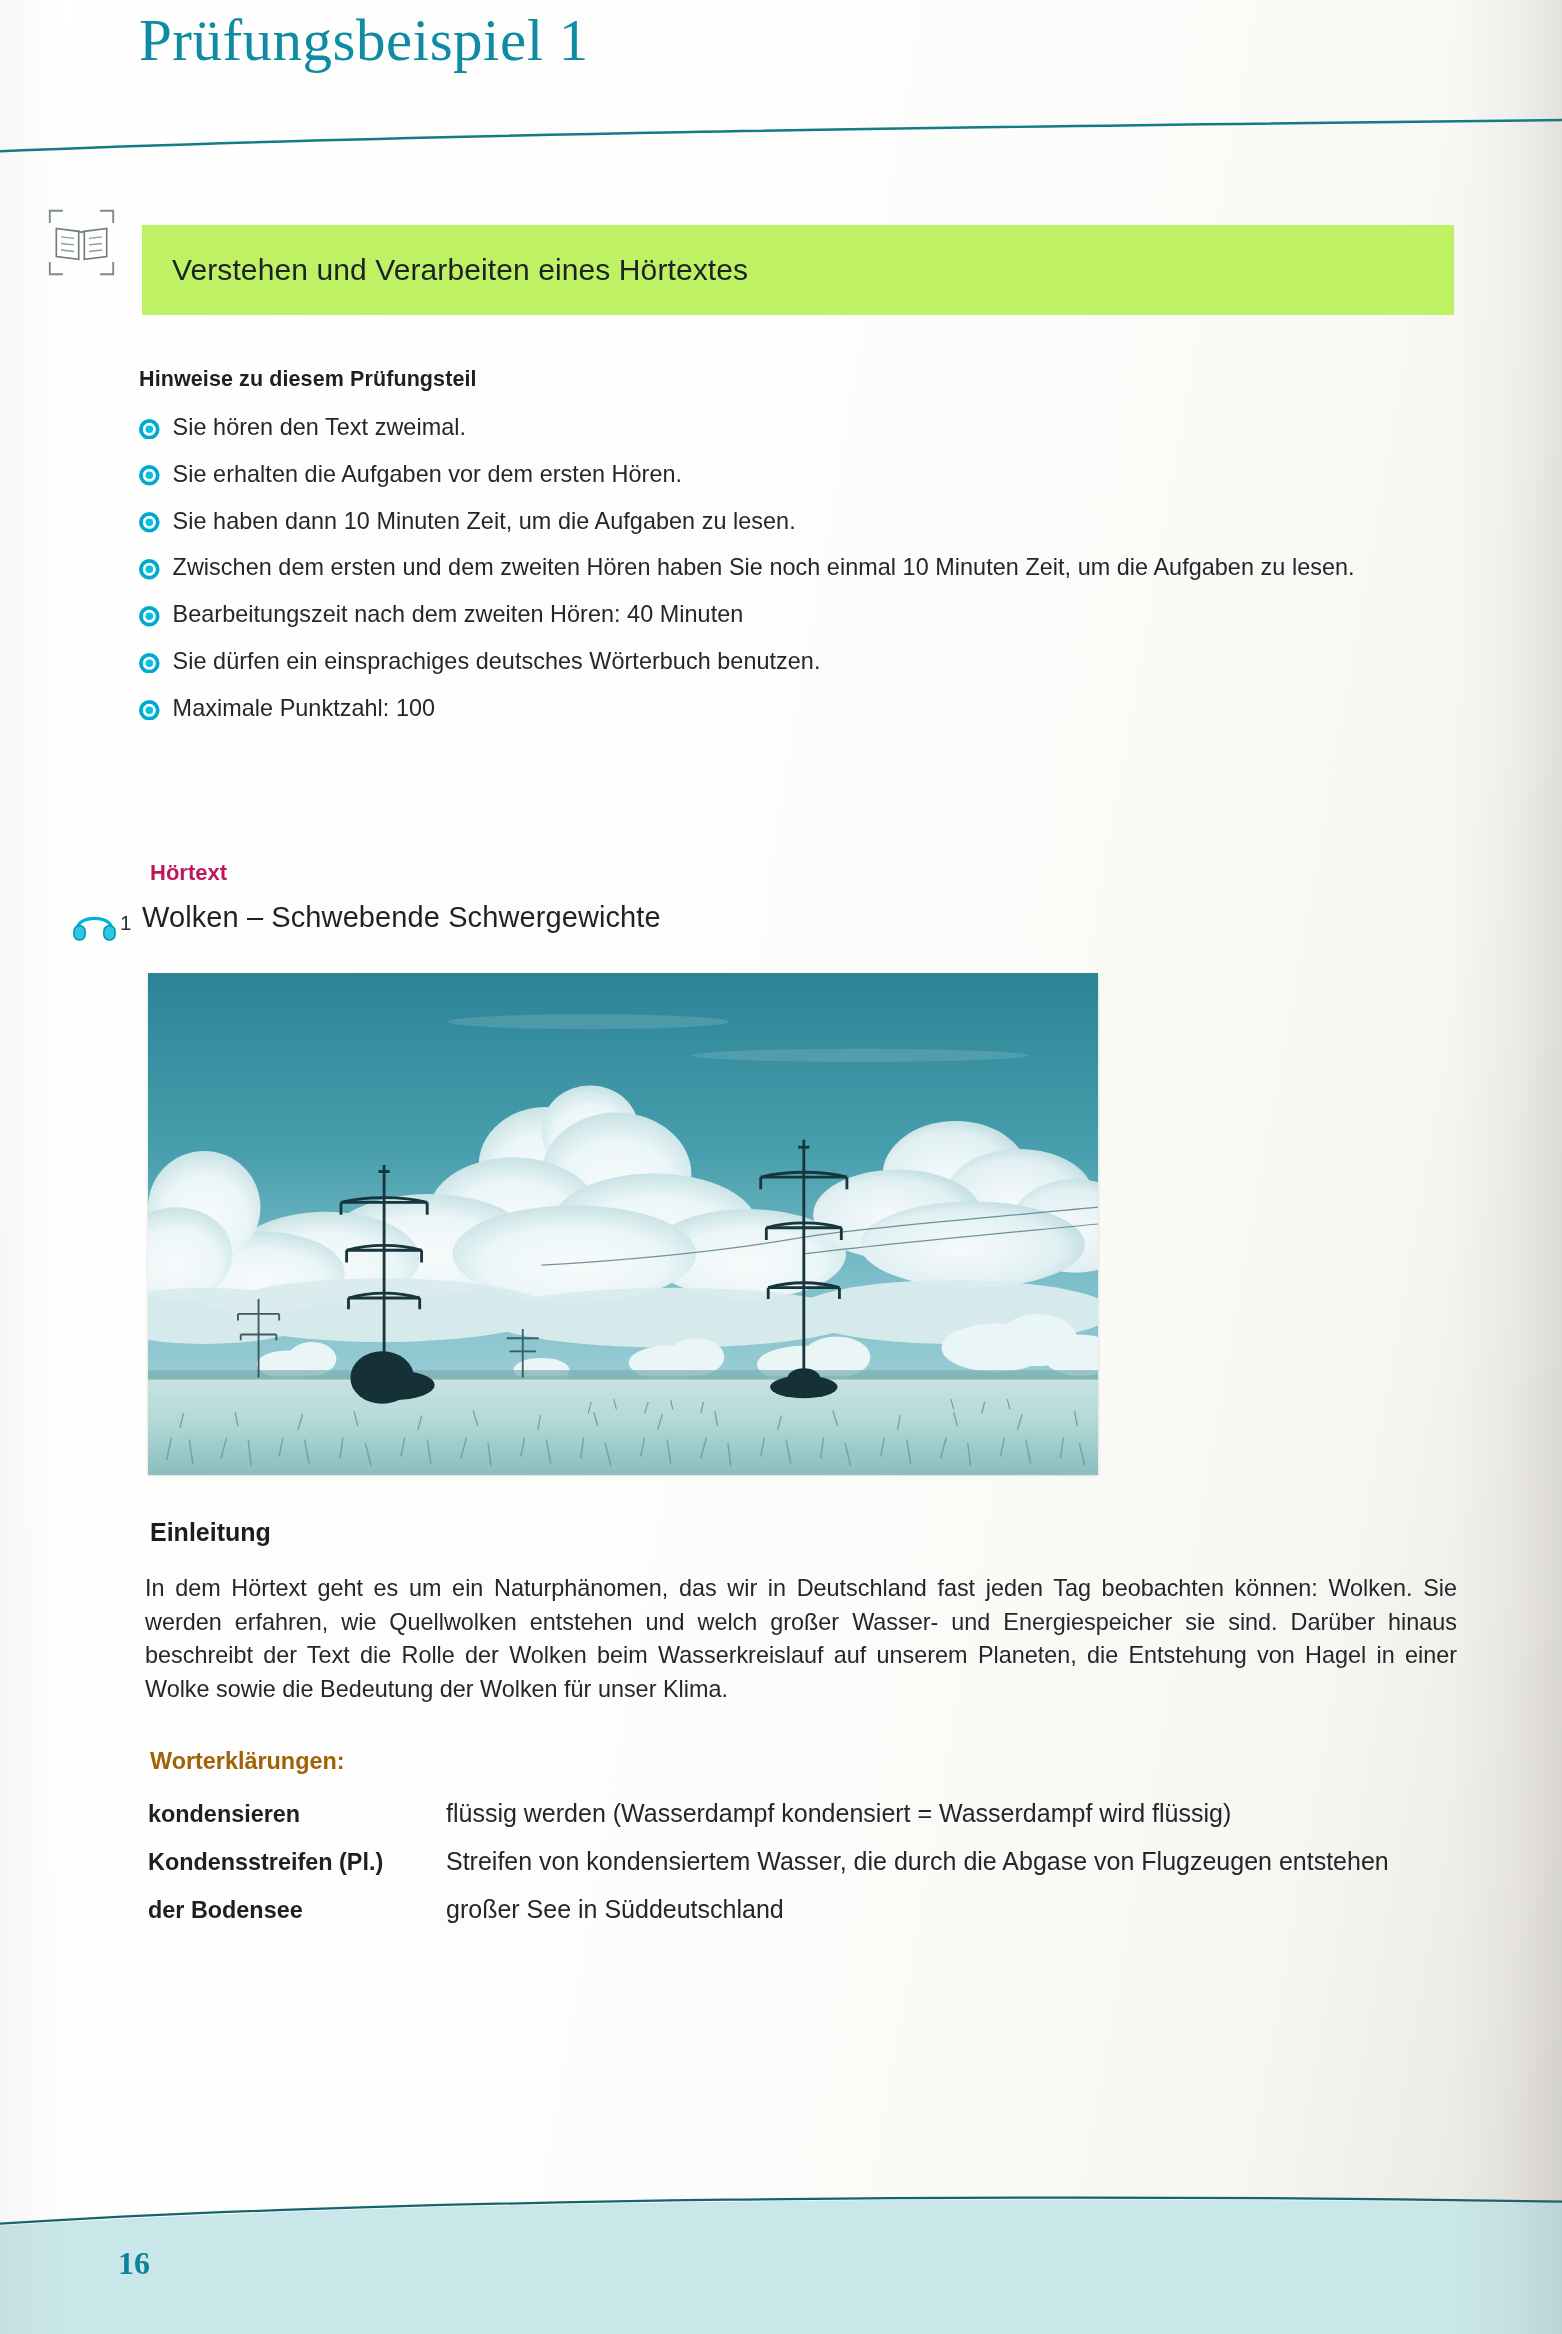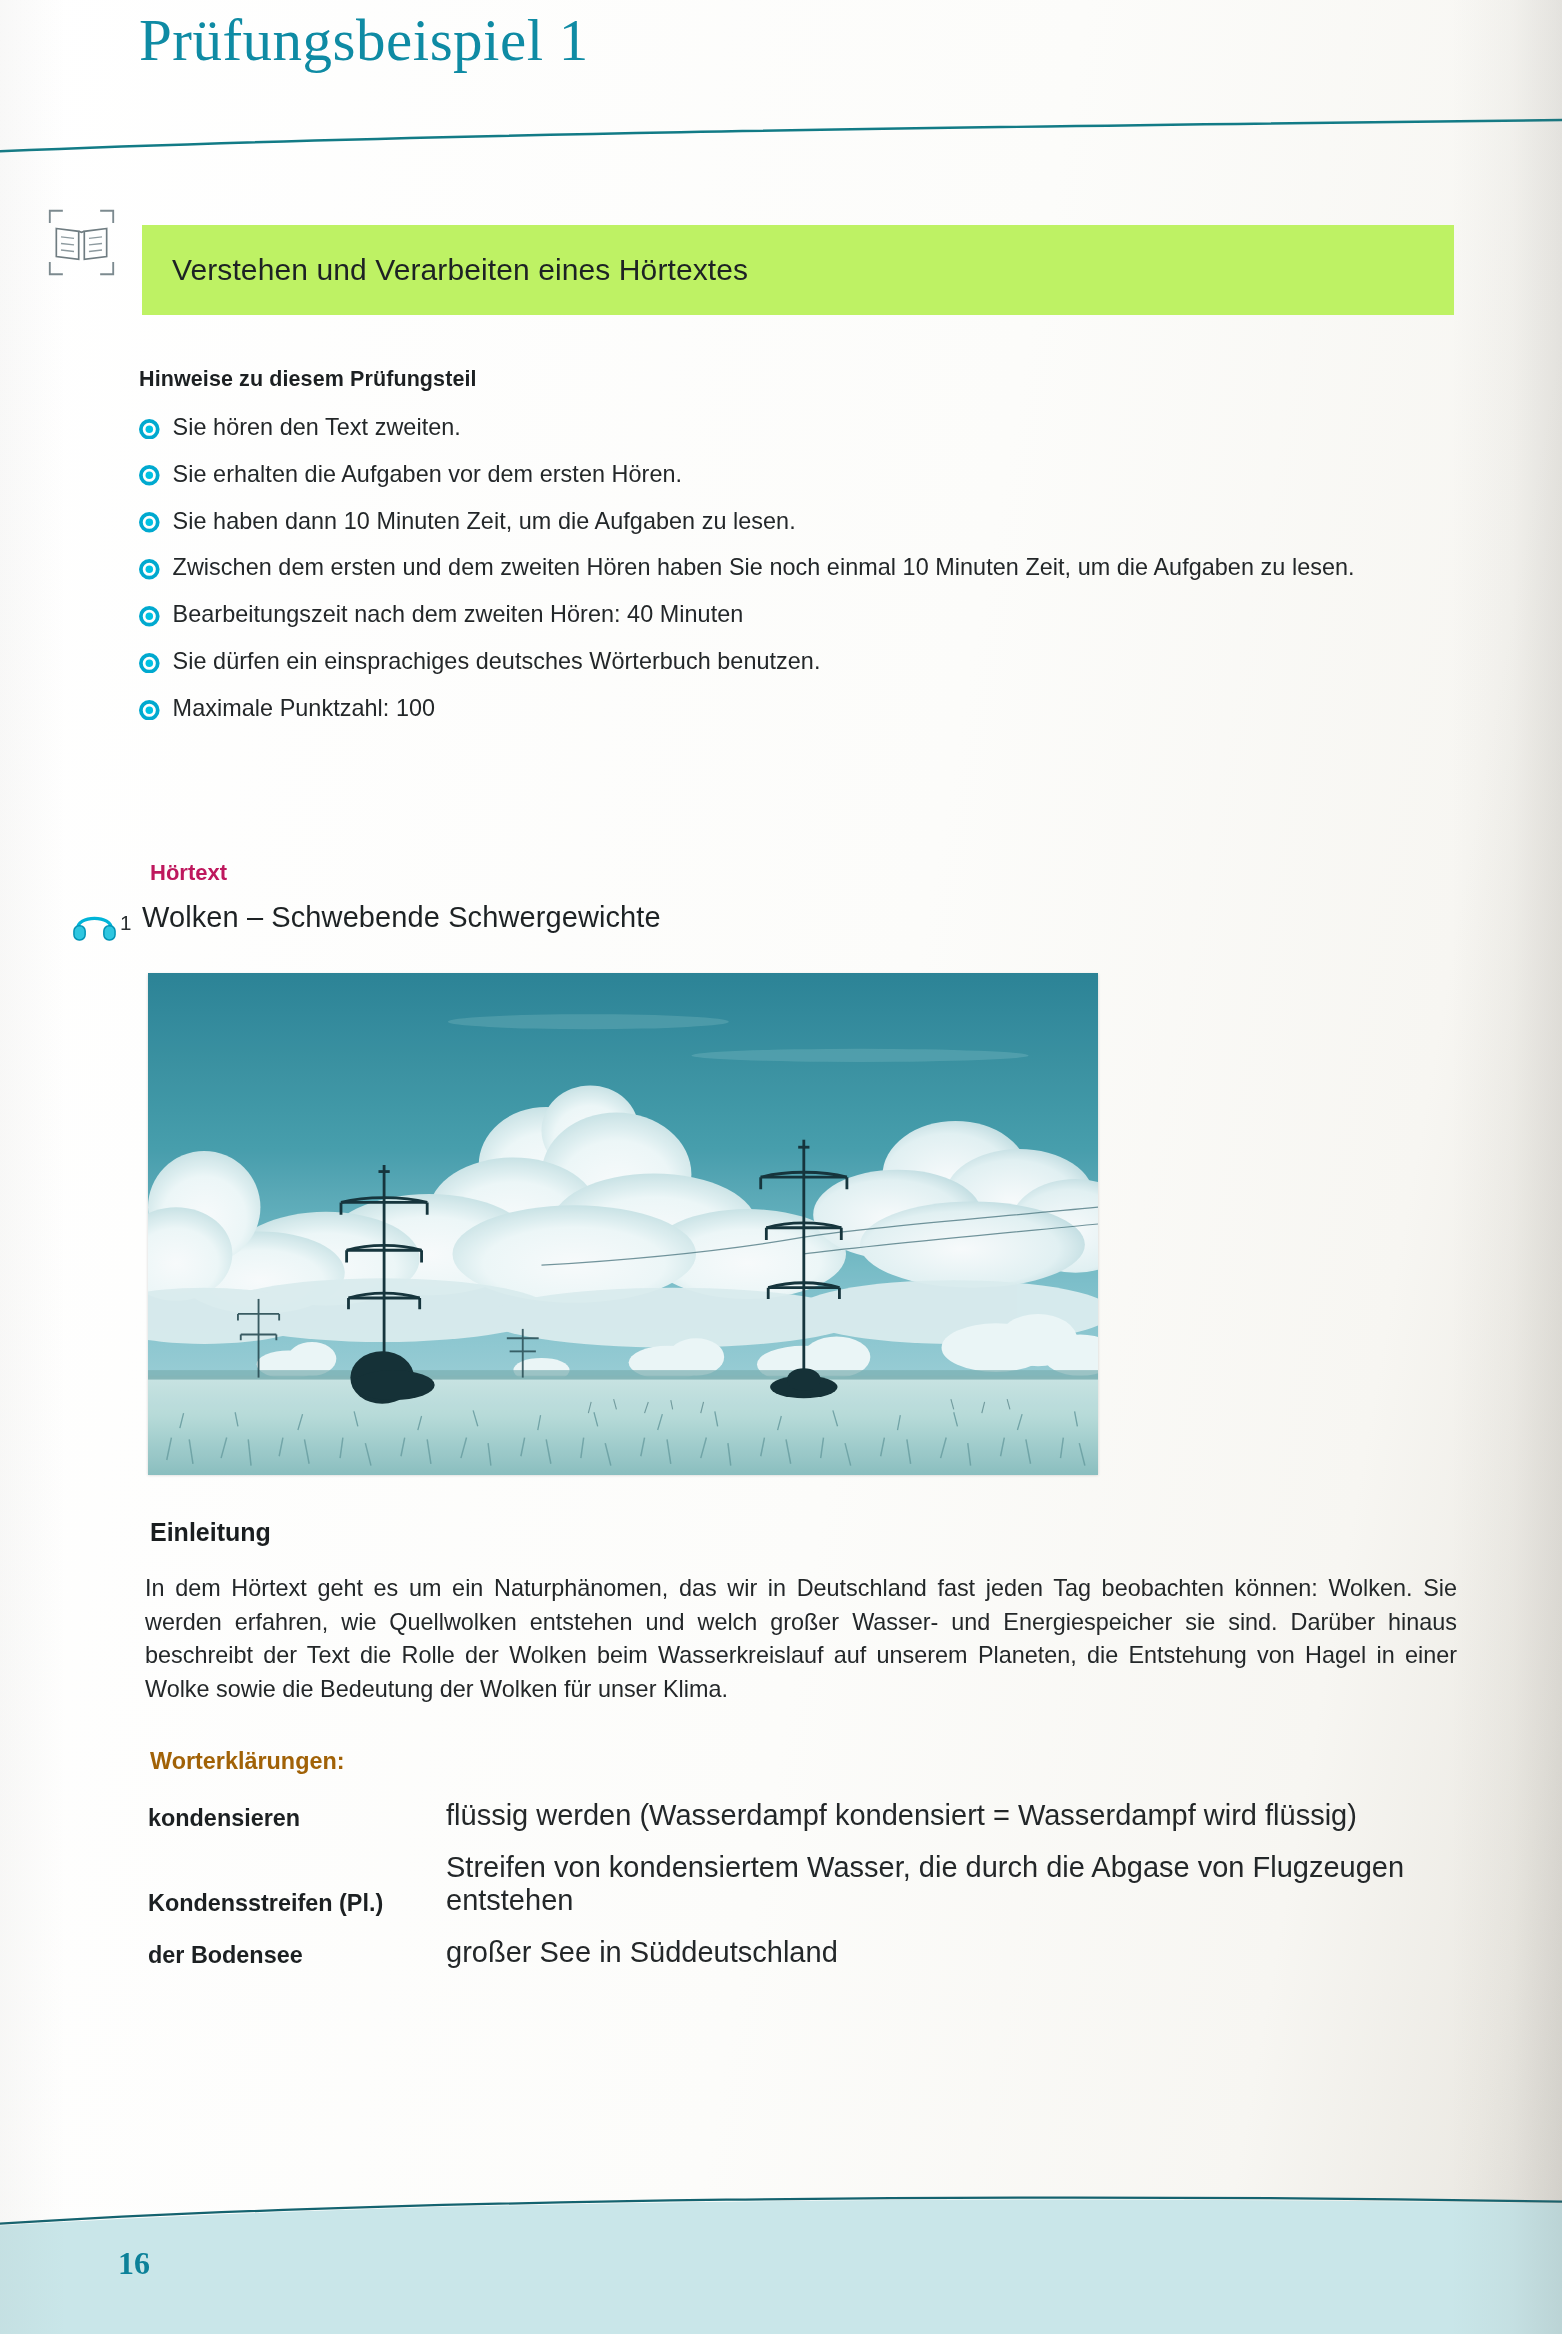--- a/index.html
+++ b/index.html
@@ -203,21 +203,21 @@
     margin-bottom: 19px;
   }
   .gloss-term {
     flex: 0 0 298px;
     font-size: 23.4px;
     font-weight: bold;
     color: #1c2022;
   }
   .gloss-def {
     flex: 1 1 auto;
-    font-size: 29px;
+    font-size: 25px;
     color: #232729;
   }
 
   
   .footer-band {
     position: absolute;
     left: -9.4px;
     bottom: -9.4px;
     width: 1583px;
     height: 159px;
@@ -272,21 +272,21 @@
     <div class="banner-text">Verstehen und Verarbeiten eines Hörtextes</div>
   </div>
 
   <div class="hints-title">Hinweise zu diesem Prüfungsteil</div>
   <div class="hints">
     <div class="hint">
       <svg class="bullet" viewBox="0 0 22 22">
           <circle cx="11" cy="11" r="9" fill="none" stroke="#00a9cf" stroke-width="4"></circle>
           <circle cx="11" cy="11" r="4" fill="#00c2e3"></circle>
         </svg>
-      <div class="htext">Sie hören den Text zweiten.</div>
+      <div class="htext">Sie hören den Text zweimal.</div>
     </div>
     <div class="hint">
       <svg class="bullet" viewBox="0 0 22 22">
           <circle cx="11" cy="11" r="9" fill="none" stroke="#00a9cf" stroke-width="4"></circle>
           <circle cx="11" cy="11" r="4" fill="#00c2e3"></circle>
         </svg>
       <div class="htext">Sie erhalten die Aufgaben vor dem ersten Hören.</div>
     </div>
     <div class="hint">
       <svg class="bullet" viewBox="0 0 22 22">

